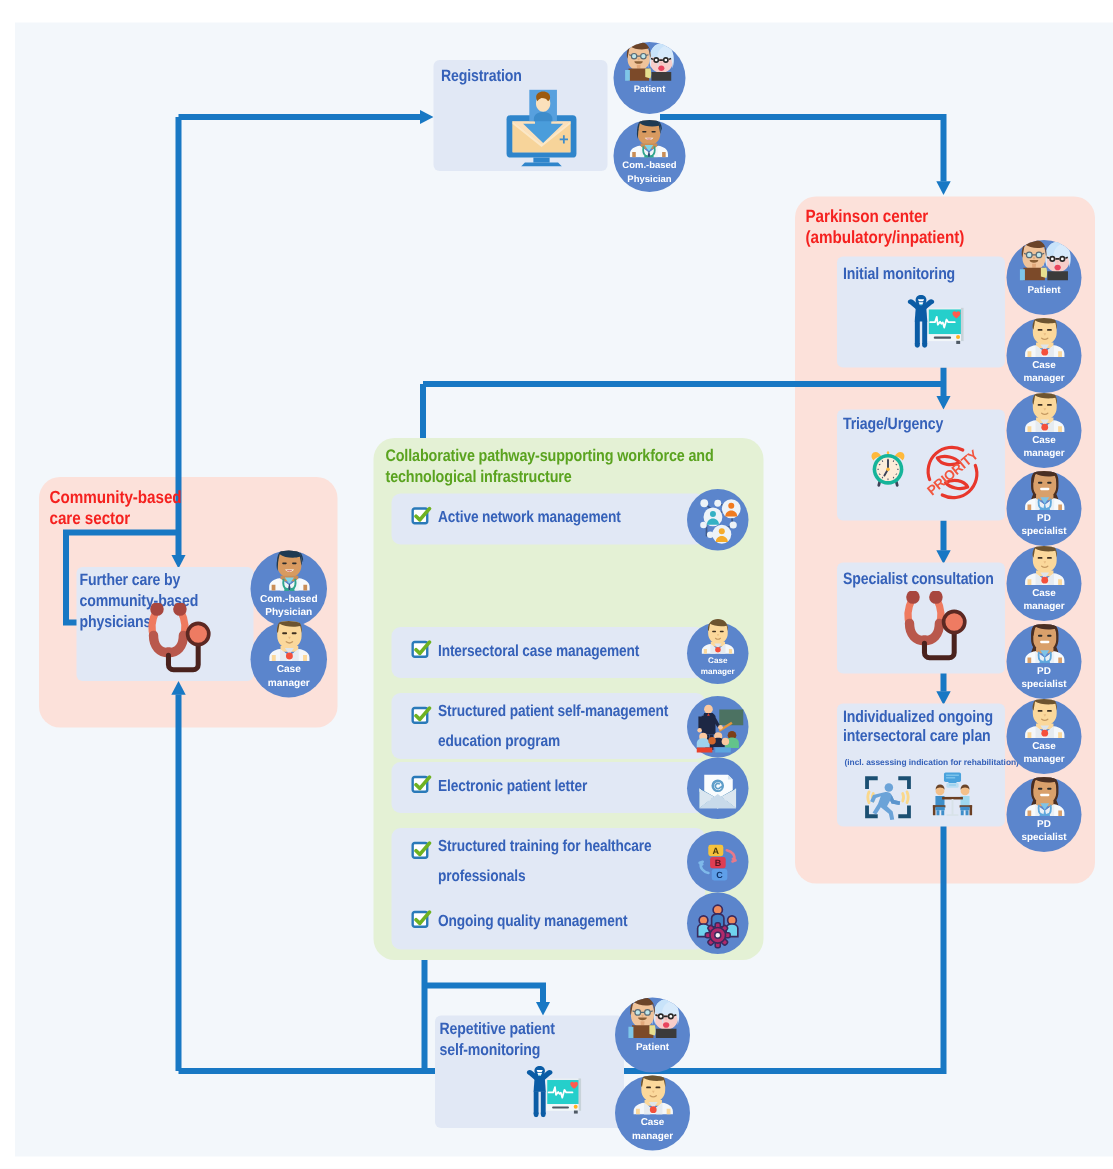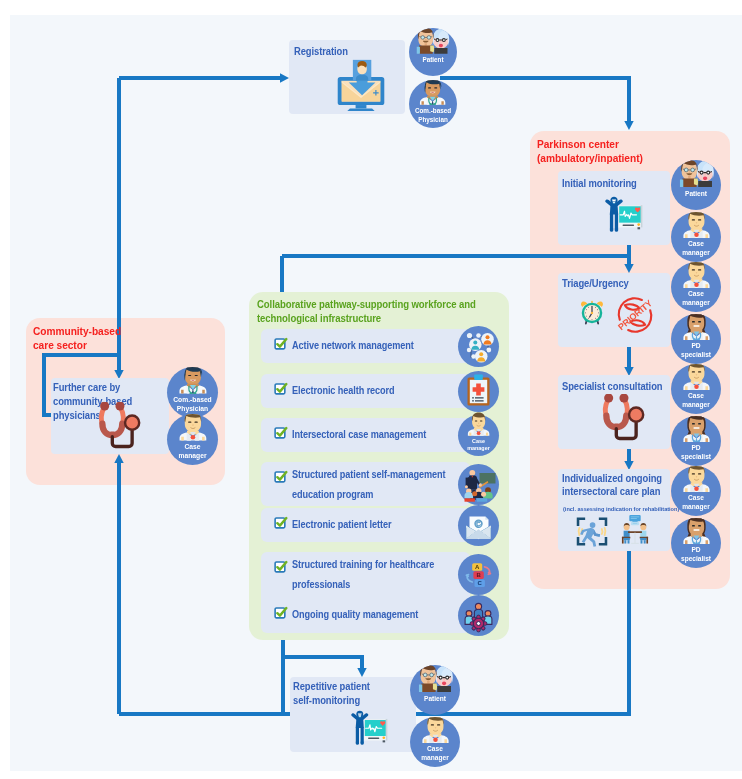--- a/index.html
+++ b/index.html
@@ -641,43 +641,20 @@
               <path d="M13.3 23.8c0-2.5 1.8-4.1 4-4.1s4 1.6 4 4.1z" fill="#34b1c4"></path>
               <circle cx="29.5" cy="13.2" r="6.3" fill="#edf3f8"></circle>
               <circle cx="29.5" cy="11.2" r="2" fill="#f07b1f"></circle>
               <path d="M25.5 18.4c0-2.5 1.8-4.1 4-4.1s4 1.6 4 4.1z" fill="#f07b1f"></path>
               <circle cx="23.2" cy="30.2" r="6.3" fill="#edf3f8"></circle>
               <circle cx="23.2" cy="28.2" r="2" fill="#f5ab2b"></circle>
               <path d="M19.2 35.4c0-2.5 1.8-4.1 4-4.1s4 1.6 4 4.1z" fill="#f5ab2b"></path>
             </svg>
           </span>
         </div>
-        <div class="crow" style="top: 82px; height: 34px;">
-          <span class="chk" style="top: 8px;">
-            <svg viewBox="0 0 15 14" width="14px" height="14px" style="display: block; width: 100%; height: 100%;">
-              <rect x="1.2" y="1.6" width="10.4" height="10.6" rx="1.4" fill="#ffffff" stroke="#2a7ab9" stroke-width="1.7"></rect>
-              <path d="M3.6 7.2 L6.3 9.8 L13.2 1.7" fill="none" stroke="#6fb222" stroke-width="2.6" stroke-linecap="round" stroke-linejoin="round"></path>
-            </svg>
-          </span>
-          <div class="crow-label" style="white-space: pre-line; top: 6px;">Electronic health record</div>
-          <span class="icon-slot crow-icon" style="position: absolute; left: 197px; top: -3.5px; width: 41px; height: 41px; border-radius: 50%; background: rgb(91, 133, 204); overflow: visible;">
-            <svg viewBox="0 0 41 41" width="41px" height="41px" style="display: block; width: 100%; height: 100%;">
-              <rect x="9.5" y="6.5" width="22" height="28" rx="1.6" fill="#b5641f"></rect>
-              <rect x="11.8" y="8.8" width="17.4" height="23.4" fill="#eef5fa"></rect>
-              <rect x="16.2" y="3.5" width="8.6" height="5.4" rx="0.8" fill="#2bb3e8"></rect>
-              <path d="M18.2 12.6h4.6v3.6h3.6v4.6h-3.6v3.6h-4.6v-3.6h-3.6v-4.6h3.6z" fill="#f4503c"></path>
-              <g fill="#54616e">
-                <rect x="14.2" y="26" width="1.6" height="1.6"></rect>
-                <rect x="17" y="26.1" width="8.6" height="1.5"></rect>
-                <rect x="14.2" y="29" width="1.6" height="1.6"></rect>
-                <rect x="17" y="29.1" width="8.6" height="1.5"></rect>
-              </g>
-            </svg>
-          </span>
-        </div>
         <div class="crow" style="top: 170px; height: 44px;">
           <span class="chk" style="top: 8px;">
             <svg viewBox="0 0 15 14" width="14px" height="14px" style="display: block; width: 100%; height: 100%;">
               <rect x="1.2" y="1.6" width="10.4" height="10.6" rx="1.4" fill="#ffffff" stroke="#2a7ab9" stroke-width="1.7"></rect>
               <path d="M3.6 7.2 L6.3 9.8 L13.2 1.7" fill="none" stroke="#6fb222" stroke-width="2.6" stroke-linecap="round" stroke-linejoin="round"></path>
             </svg>
           </span>
           <div class="crow-label" style="white-space: pre-line; top: 2px;">Structured patient self-management
 education program</div>
           <span class="icon-slot crow-icon" style="position: absolute; left: 197px; top: 1.5px; width: 41px; height: 41px; border-radius: 50%; background: rgb(91, 133, 204); overflow: visible;">

